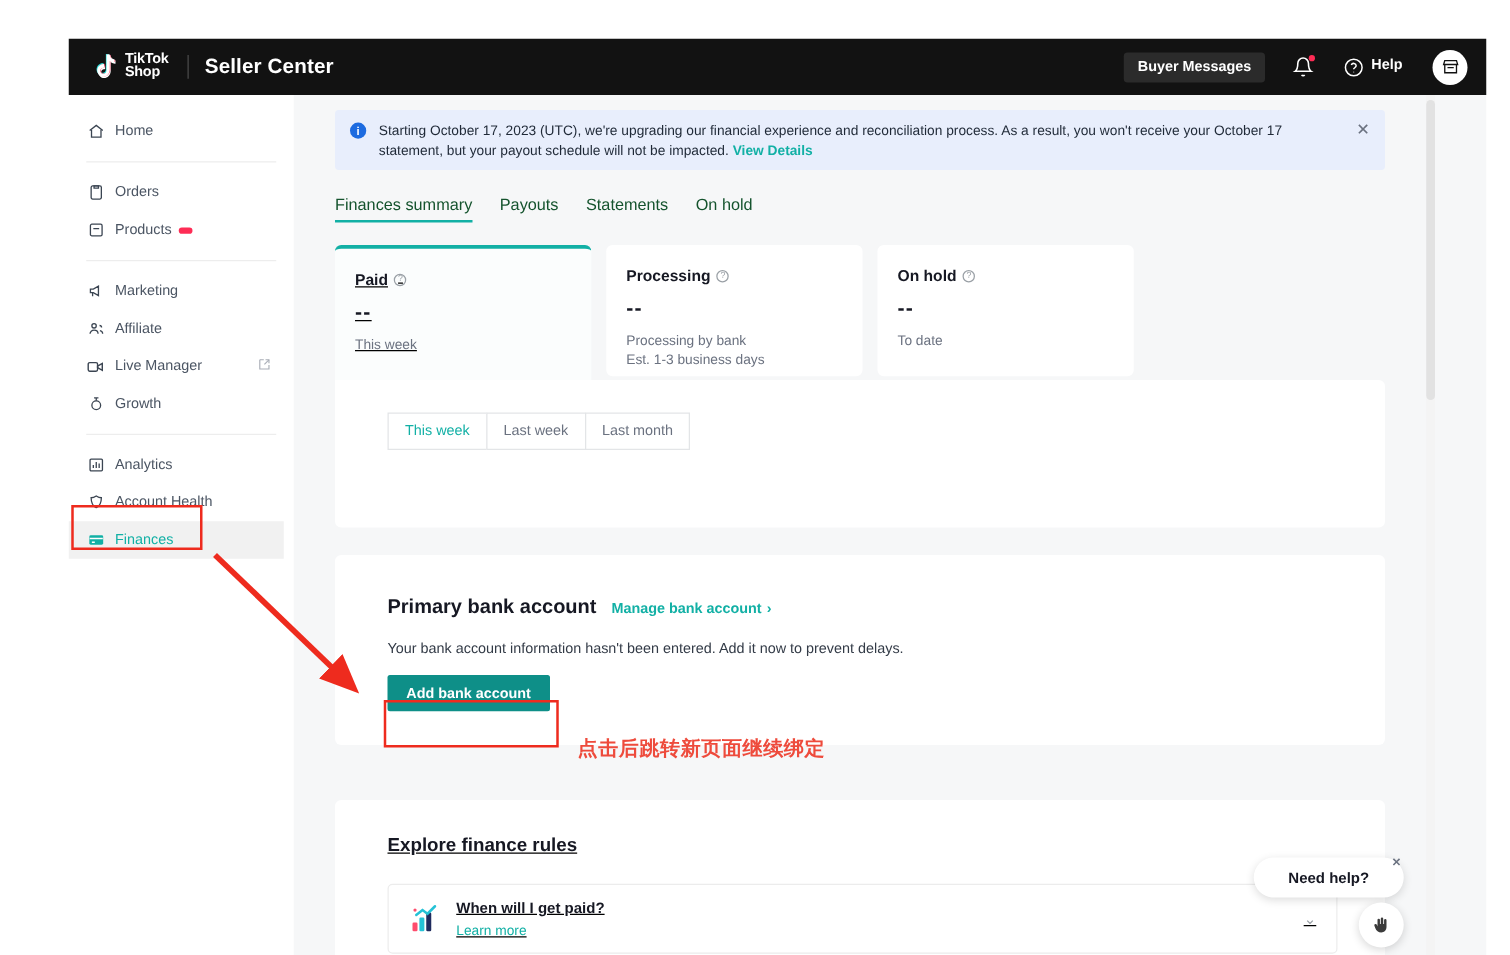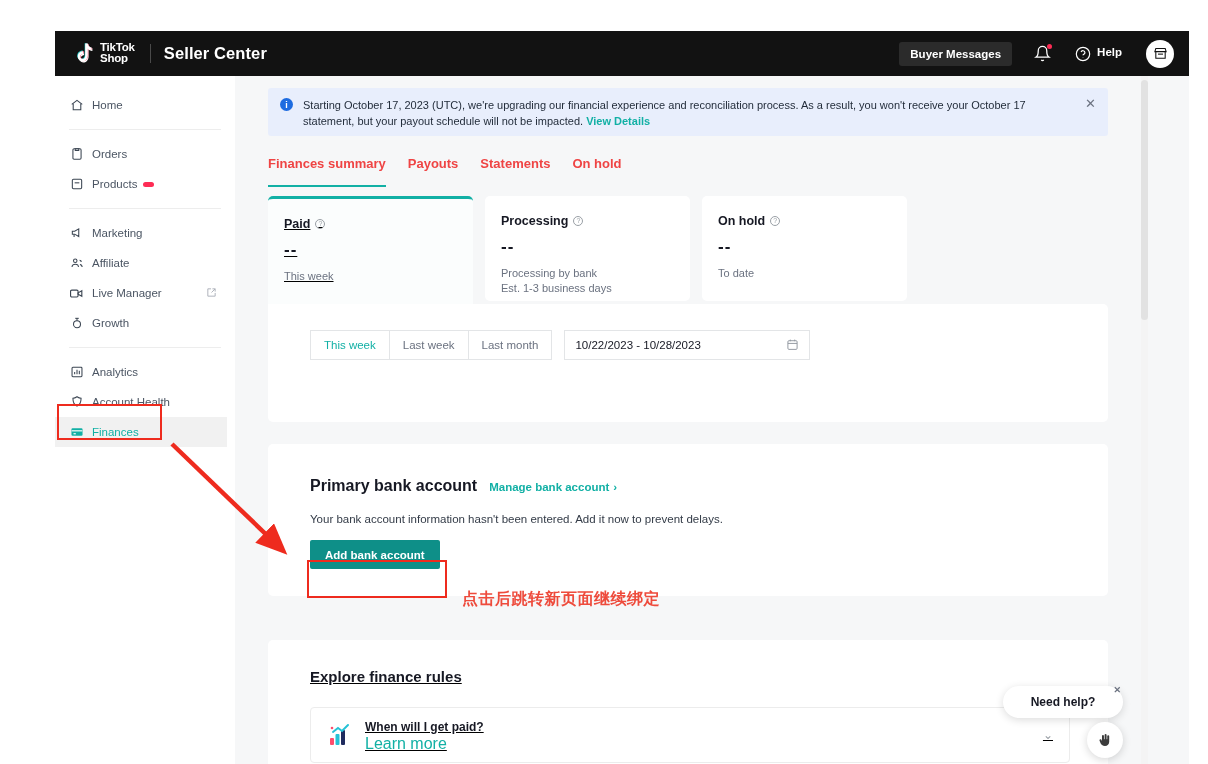--- a/index.html
+++ b/index.html
@@ -134,22 +134,22 @@
     margin-left: auto; color: #6b7280; font-size: 13px;
     cursor: pointer; line-height: 13px;
   }
 
   
   .tabs {
     position: absolute; left: 33px; top: 80px;
     display: flex; gap: 22px; align-items: flex-end;
   }
   .tab {
-    font-size: 13px; color: #ef4444; font-weight: bold;
-    padding-bottom: 16px; position: relative;
+    font-size: 13px; color: #14532d; font-weight: normal;
+    padding-bottom: 7px; position: relative;
   }
   .tab.active::after {
     content: ""; position: absolute; left: 0; bottom: 0;
     width: 100%; height: 2px; background: #12b0a5;
   }
 
   
   .cards {
     position: absolute; left: 33px; top: 120px;
     display: flex; gap: 12px;
@@ -250,21 +250,21 @@
   }
   .rules-title { font-size: 15px; font-weight: bold; color: #161823; }
   .rule-card {
     margin-top: 22px; width: 760px; height: 56px;
     border: 1px solid #ececec; border-radius: 4px;
     display: flex; align-items: center; padding: 0 16px;
   }
   .rule-ic { width: 26px; height: 26px; flex-shrink: 0; }
   .rule-txt { margin-left: 12px; }
   .rule-q { font-size: 12px; font-weight: bold; color: #161823; }
-  .rule-l { font-size: 16px; color: #12b0a5; margin-top: 14px; }
+  .rule-l { font-size: 11px; color: #12b0a5; margin-top: 14px; }
   .rule-chev { margin-left: auto; color: #9aa0a6; font-size: 12px; }
 
   
   .needhelp {
     position: absolute; left: 1003px; top: 686px;
     width: 120px; height: 32px;
     background: #ffffff; border-radius: 16px;
     box-shadow: 0 2px 8px rgba(0,0,0,.14);
     display: flex; align-items: center; justify-content: center;
     font-size: 12px; font-weight: bold; color: #161823;
@@ -520,30 +520,20 @@
         <div class="card-val">--</div>
         <div class="card-sub">To date</div>
       </div>
     </div>
 
     <div class="panel-payout">
       <div class="seg-row">
         <div class="seg active">This week</div>
         <div class="seg">Last week</div>
         <div class="seg">Last month</div>
-        <div class="daterange">
-          <span>10/22/2023 - 10/28/2023</span>
-          <span class="cal-ic">
-            <svg width="13" height="13" viewBox="0 0 24 24" fill="none" stroke="#4b5563" stroke-width="1.8">
-                <rect x="3.5" y="5" width="17" height="16" rx="2"></rect>
-                <path d="M3.5 10h17"></path>
-                <path d="M8 3v3M16 3v3"></path>
-              </svg>
-          </span>
-        </div>
       </div>
     </div>
 
     <div class="panel-bank">
       <div class="bank-head">
         <div class="bank-title">Primary bank account</div>
         <div class="bank-manage">
           <span>Manage bank account</span>
           <span>›</span>
         </div>

